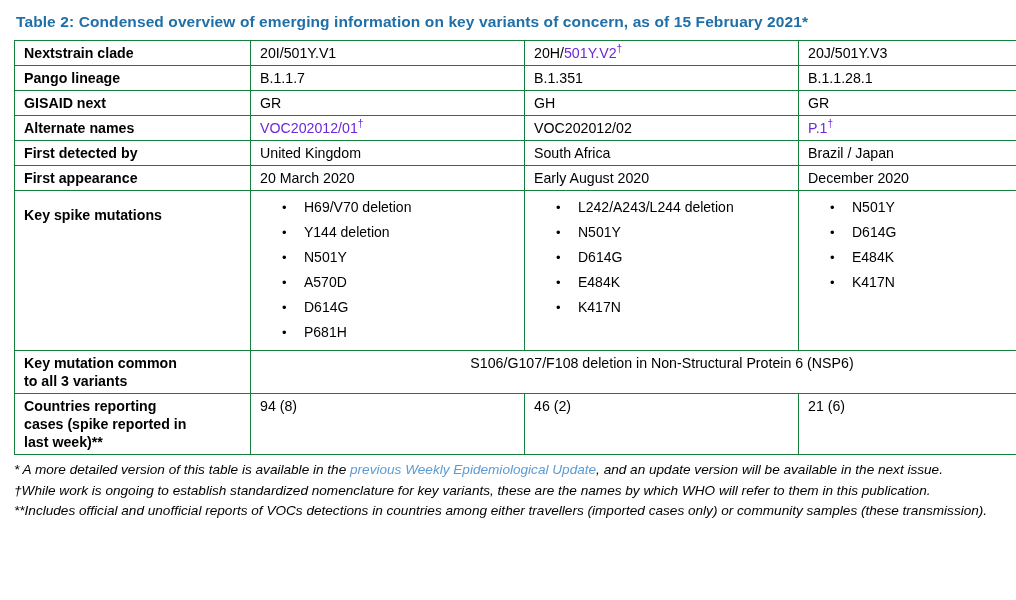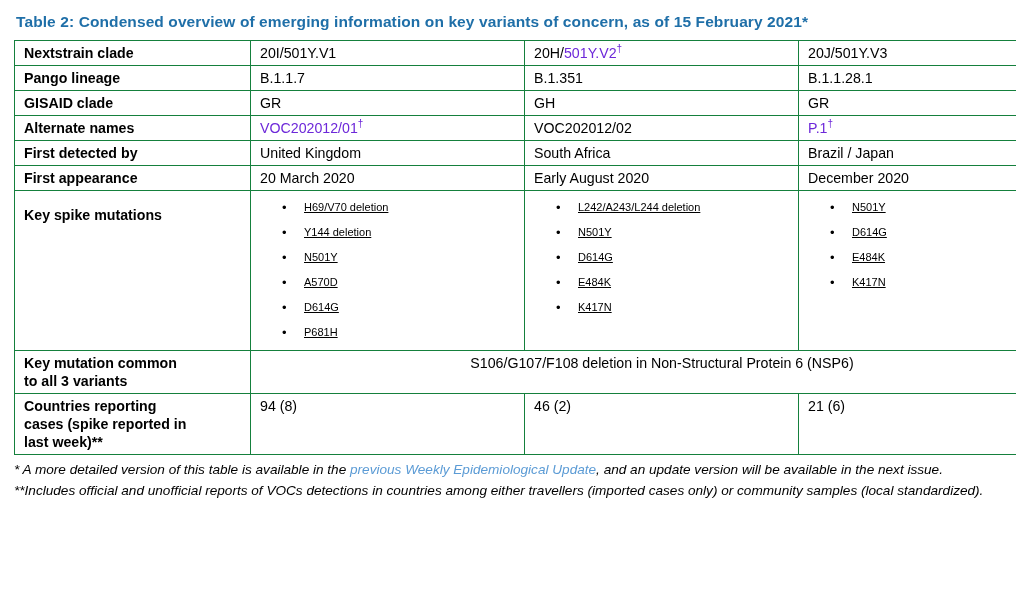--- a/index.html
+++ b/index.html
@@ -61,22 +61,21 @@
   }
   ul.mut {
     margin: 1px 0 2px 0;
     padding-left: 22px;
     list-style: none;
   }
   ul.mut li {
     position: relative;
     padding-left: 22px;
     line-height: 25px;
-    font-size: 11px;
-    text-decoration: underline;
+    font-size: 14px;
   }
   ul.mut li:before {
     content: "\2022";
     position: absolute;
     left: 0;
     top: 0;
     font-size: 13px;
   }
   td.mutcell {
     height: 148px;
@@ -125,21 +124,21 @@
         <td class="col"><span>20H/</span><span class="blue">501Y.V2</span><sup class="blue">†</sup></td>
         <td class="col">20J/501Y.V3</td>
       </tr>
       <tr>
         <td class="label">Pango lineage</td>
         <td class="col">B.1.1.7</td>
         <td class="col">B.1.351</td>
         <td class="col">B.1.1.28.1</td>
       </tr>
       <tr>
-        <td class="label">GISAID clade</td>
+        <td class="label">GISAID next</td>
         <td class="col">GR</td>
         <td class="col">GH</td>
         <td class="col">GR</td>
       </tr>
       <tr>
         <td class="label">Alternate names</td>
         <td class="col"><span class="blue">VOC202012/01</span><sup class="blue">†</sup></td>
         <td class="col">VOC202012/02</td>
         <td class="col"><span class="blue">P.1</span><sup class="blue">†</sup></td>
       </tr>
@@ -200,16 +199,17 @@
         </td>
         <td class="col countcell">94 (8)</td>
         <td class="col countcell">46 (2)</td>
         <td class="col countcell">21 (6)</td>
       </tr>
     </tbody>
   </table>
 
   <div class="footnotes">
     <p class="ital"><span>* A more detailed version of this table is available in the </span><span class="link">previous Weekly Epidemiological Update</span><span>, and an update version will be available in the next issue.</span></p>
-    <p class="ital">**Includes official and unofficial reports of VOCs detections in countries among either travellers (imported cases only) or community samples (local standardized).</p>
+    <p class="ital">†While work is ongoing to establish standardized nomenclature for key variants, these are the names by which WHO will refer to them in this publication.</p>
+    <p class="ital">**Includes official and unofficial reports of VOCs detections in countries among either travellers (imported cases only) or community samples (these transmission).</p>
   </div>
 
 </div>
 
 </body></html>

